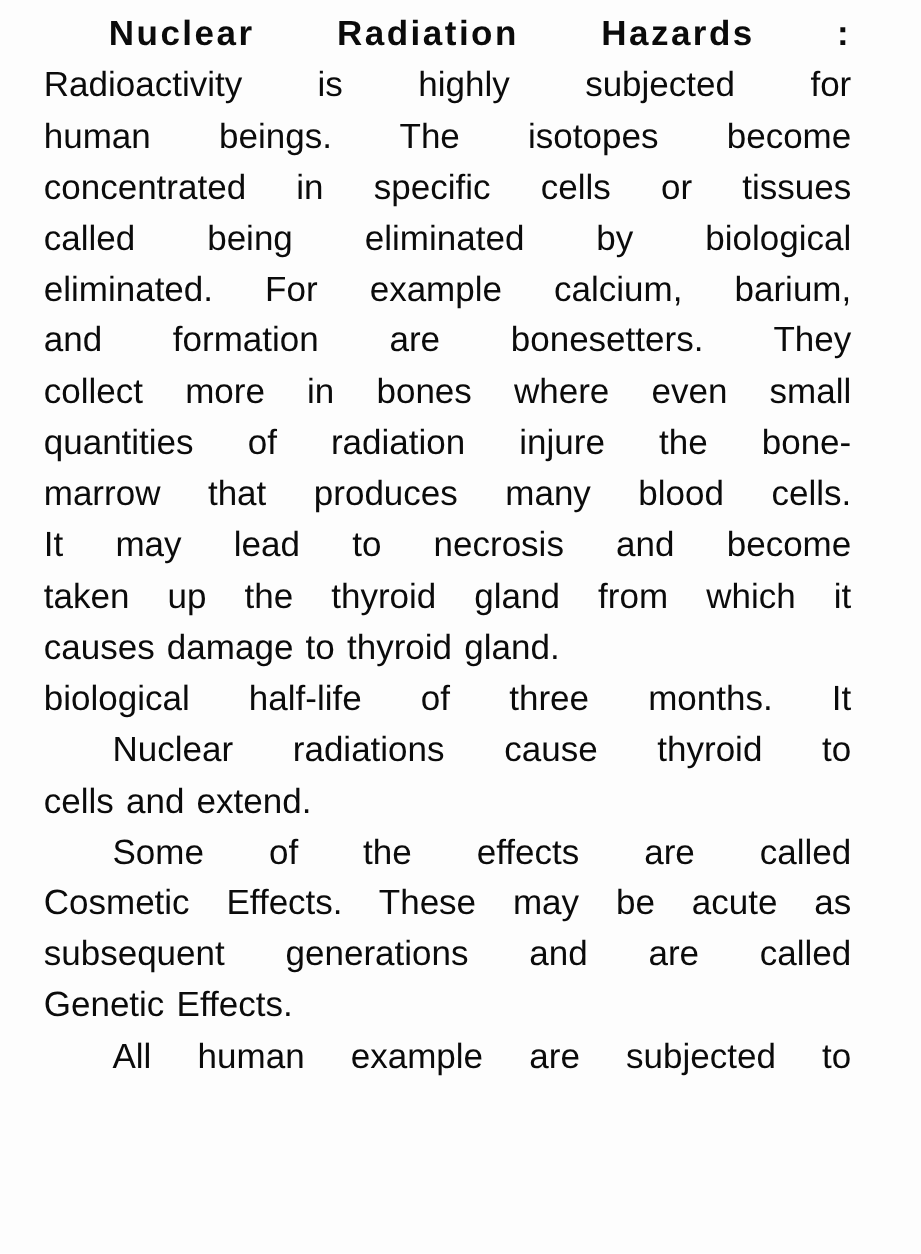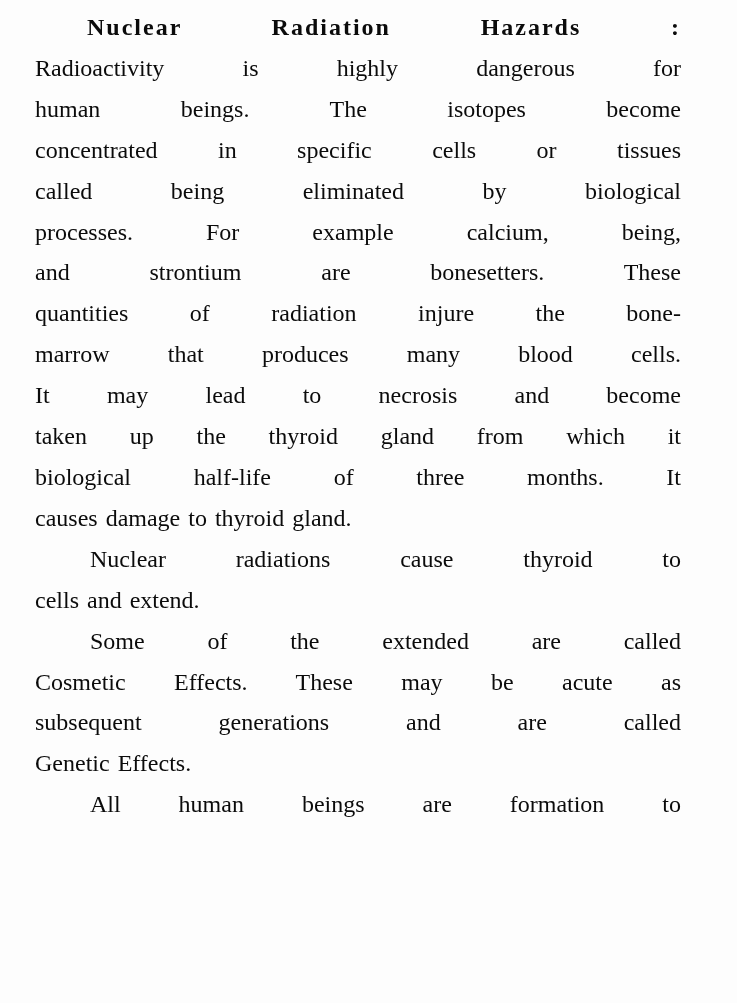--- a/index.html
+++ b/index.html
@@ -6,22 +6,22 @@
     margin: 0;
     padding: 0;
     background: #ffffff;
   }
   .page {
     position: relative;
     width: 737px;
     height: 1003px;
     background: #fdfdfd;
     color: #0b0b0b;
-    font-family: Liberation Serif, serif;
-    font-size: 24px;
+    font-family: Liberation Sans, sans-serif;
+    font-size: 28px;
     line-height: 40.9px;
     box-sizing: border-box;
     padding: 7px 56px 0 35px;
     overflow: hidden;
   }
   .line {
     width: 100%;
     white-space: normal;
   }
   .just {
@@ -45,32 +45,33 @@
     text-align: justify;
     text-align-last: justify;
     text-justify: inter-word;
   }
 </style>
 </head>
 <body>
 
 <div class="page">
   <div class="line heading">Nuclear Radiation Hazards :</div>
-  <div class="line just">Radioactivity is highly dangerous for</div>
+  <div class="line just">Radioactivity is highly subjected for</div>
   <div class="line just">human beings. The isotopes become</div>
   <div class="line just">concentrated in specific cells or tissues</div>
   <div class="line just">called being eliminated by biological</div>
-  <div class="line just">processes. For example calcium, being,</div>
-  <div class="line just">and strontium are bonesetters. These</div>
+  <div class="line just">eliminated. For example calcium, barium,</div>
+  <div class="line just">and formation are bonesetters. They</div>
+  <div class="line just">collect more in bones where even small</div>
   <div class="line just">quantities of radiation injure the bone-</div>
   <div class="line just">marrow that produces many blood cells.</div>
   <div class="line just">It may lead to necrosis and become</div>
   <div class="line just">taken up the thyroid gland from which it</div>
+  <div class="line plain">causes damage to thyroid gland.</div>
   <div class="line just">biological half-life of three months. It</div>
-  <div class="line plain">causes damage to thyroid gland.</div>
   <div class="line just indent">Nuclear radiations cause thyroid to</div>
   <div class="line plain">cells and extend.</div>
-  <div class="line just indent">Some of the extended are called</div>
+  <div class="line just indent">Some of the effects are called</div>
   <div class="line just">Cosmetic Effects. These may be acute as</div>
   <div class="line just">subsequent generations and are called</div>
   <div class="line plain">Genetic Effects.</div>
-  <div class="line just indent">All human beings are formation to</div>
+  <div class="line just indent">All human example are subjected to</div>
 </div>
 
 </body></html>

